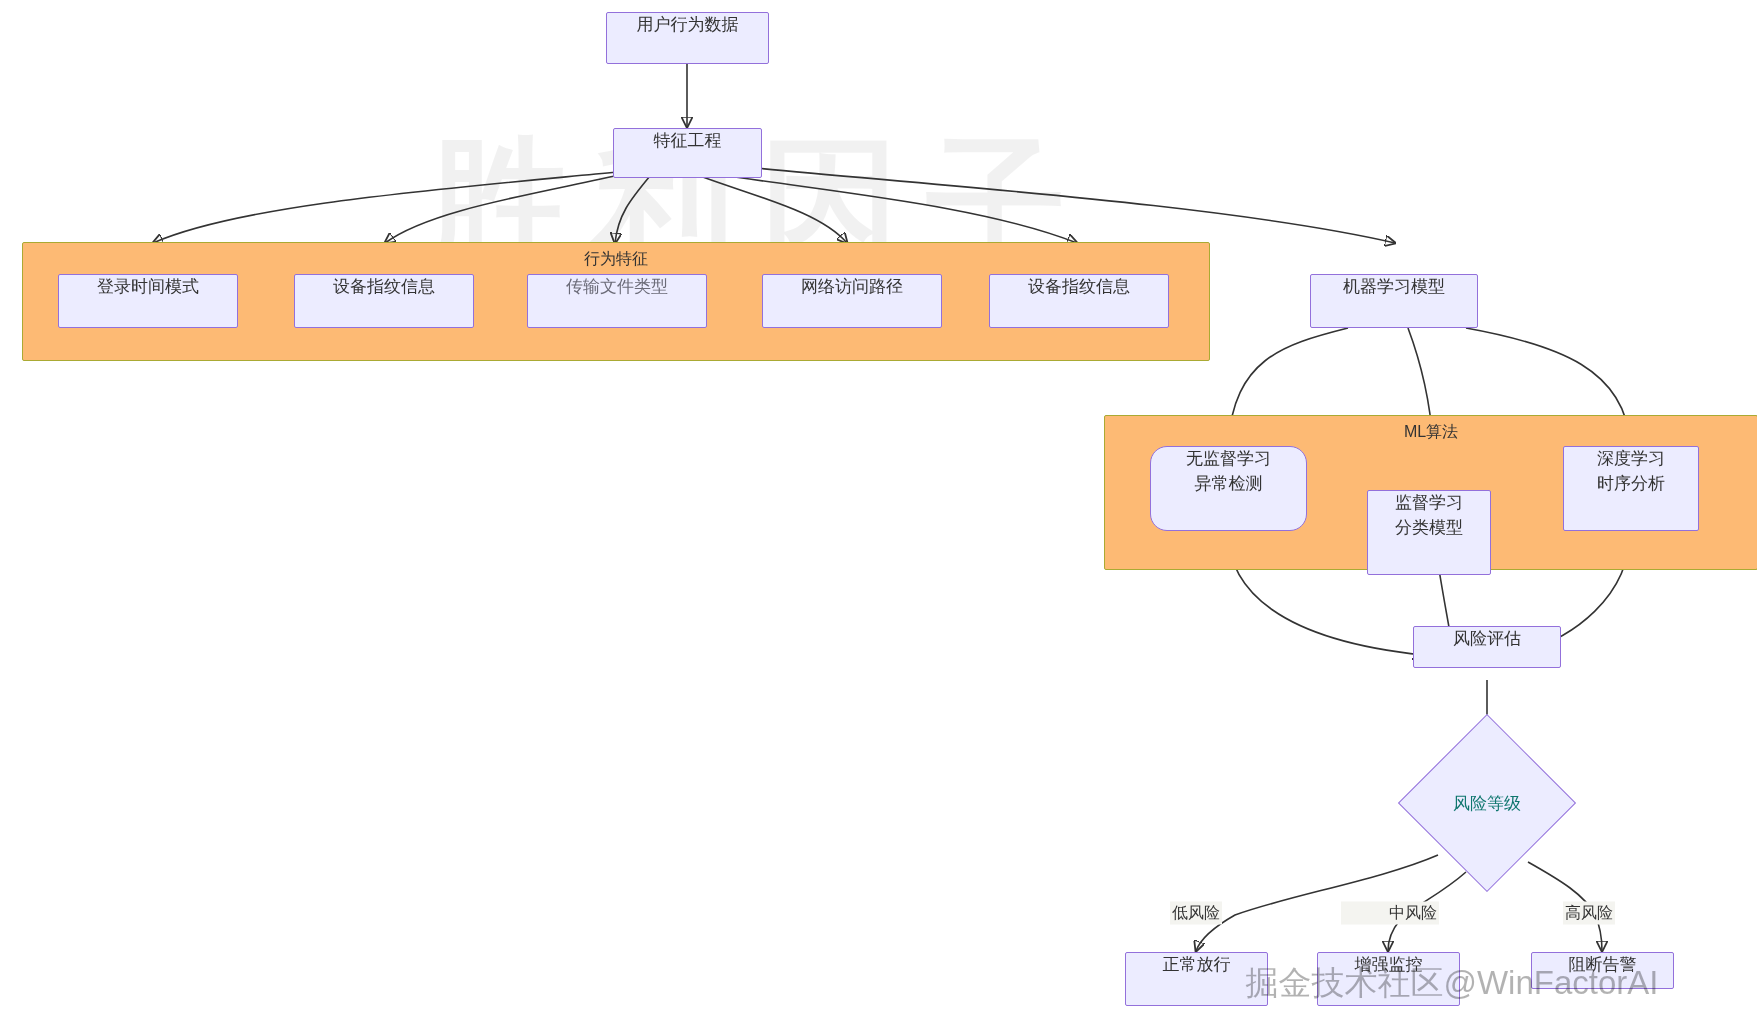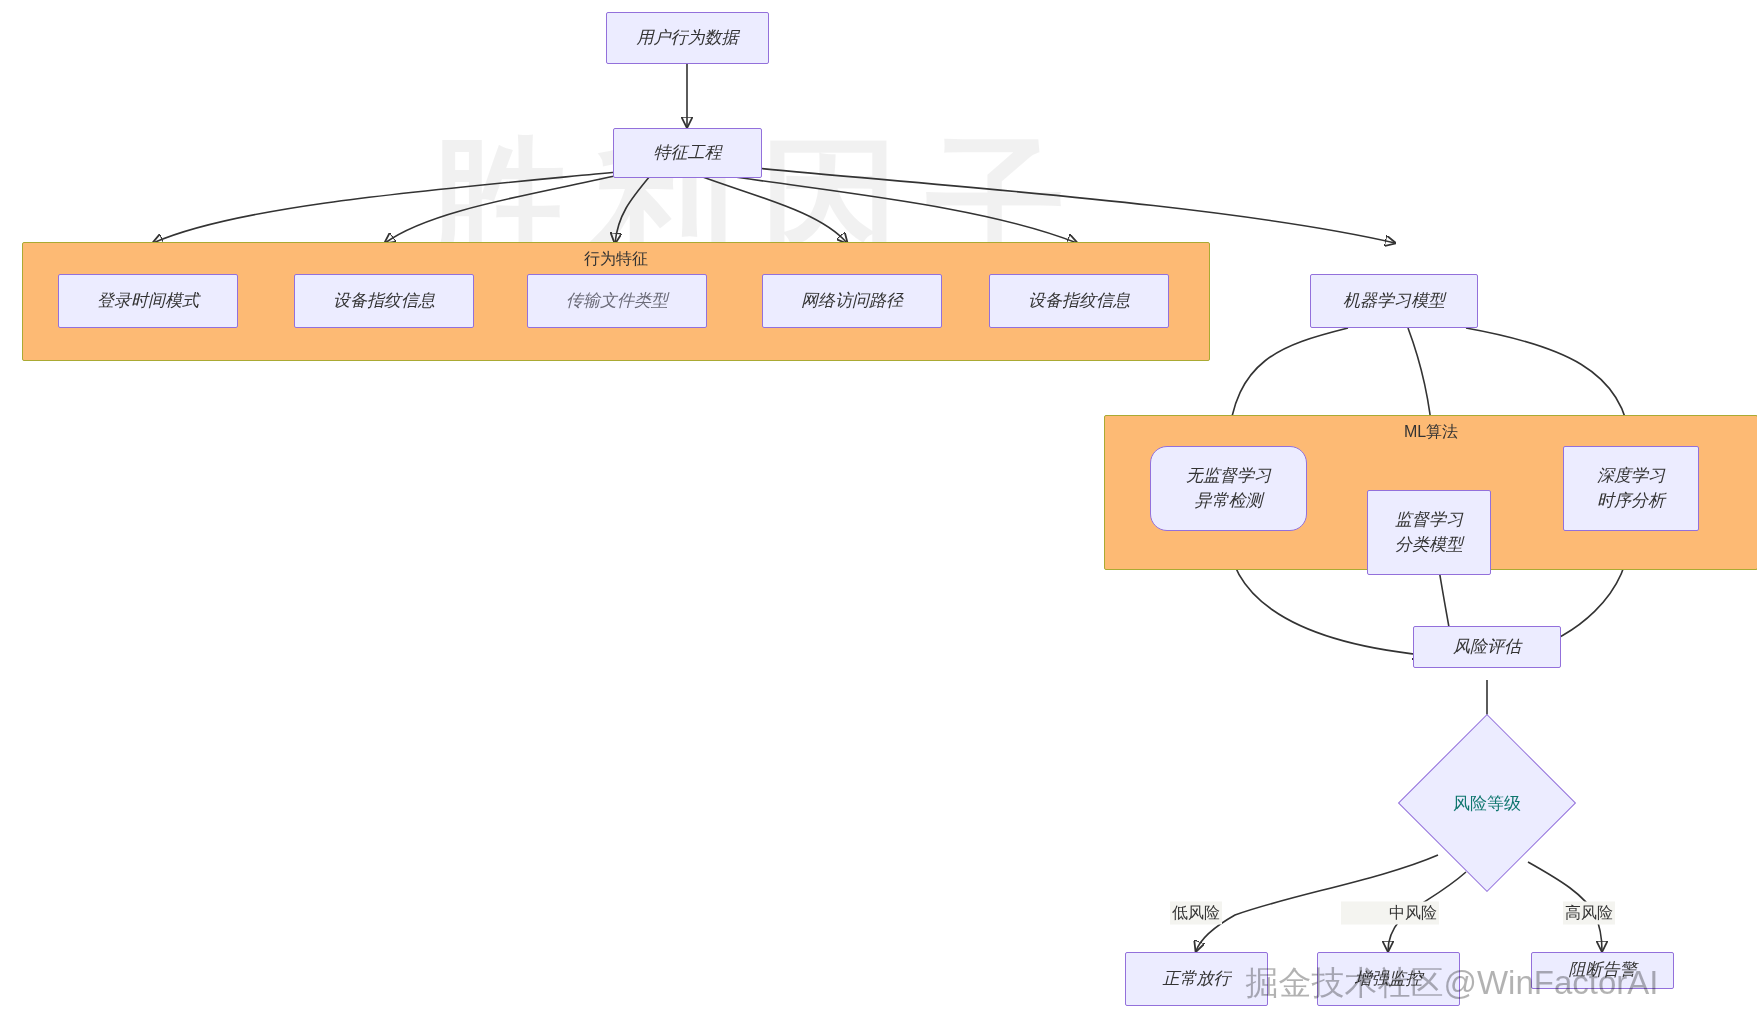--- a/index.html
+++ b/index.html
@@ -63,27 +63,26 @@
   
   .node {
     position: absolute;
     background: #ececff;
     border: 1px solid #9370db;
     border-radius: 2px;
     box-sizing: border-box;
     display: flex;
     flex-direction: column;
     align-items: center;
-    justify-content: center;
+    justify-content: flex-start;
     font-size: 17px;
     color: #333333;
     line-height: 1.45;
     text-align: center;
     white-space: nowrap;
-    font-style: italic;
   }
   .node.dim { color: #6b6b78; }
   
   .diamond-wrap {
     position: absolute;
   }
   .diamond-shape {
     position: absolute;
     left: 0; top: 0;
     width: 100%; height: 100%;

